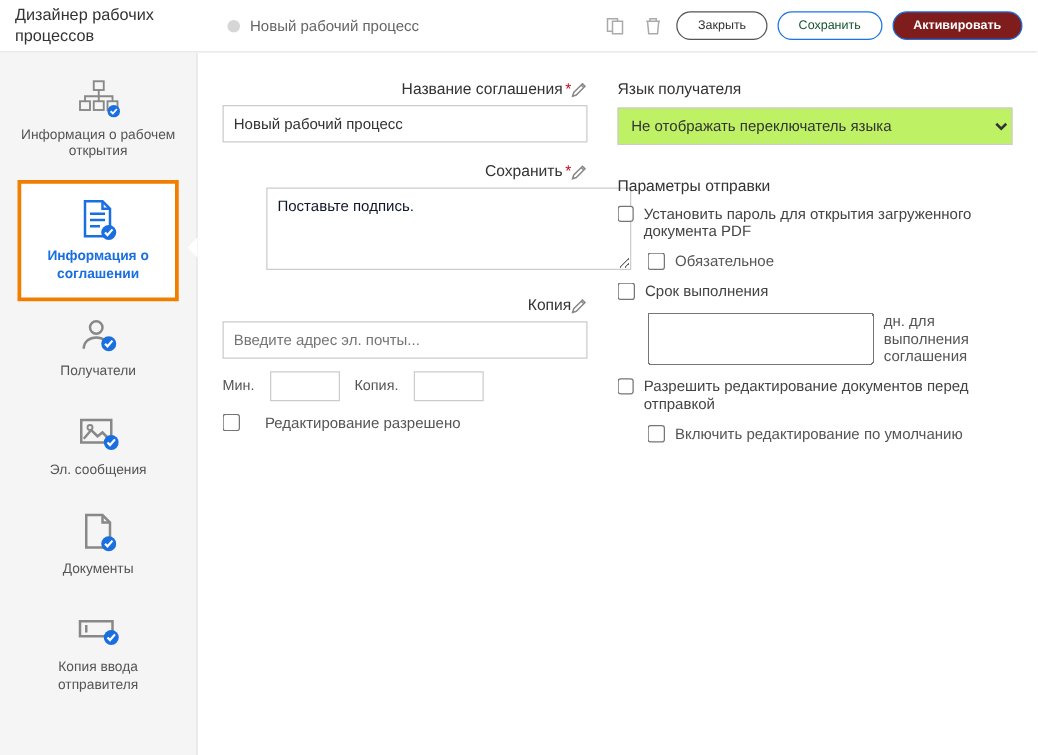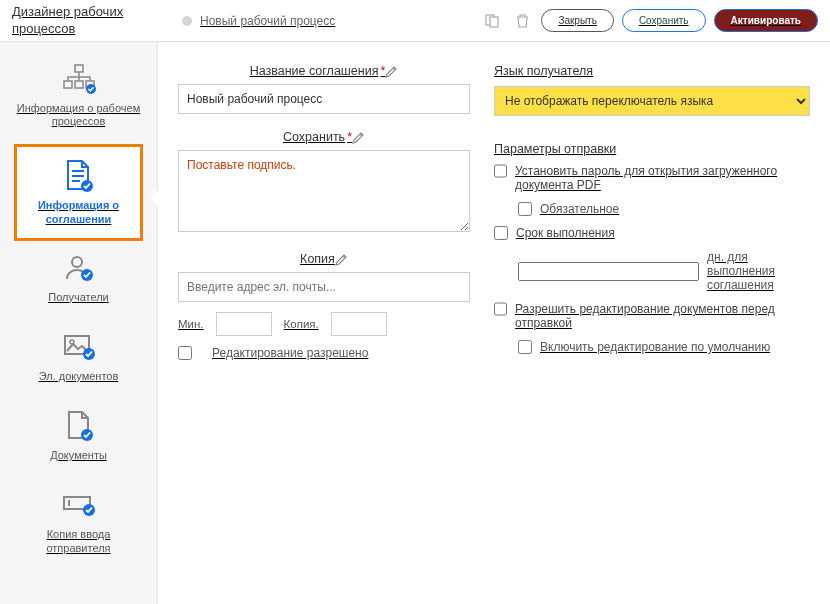--- a/index.html
+++ b/index.html
@@ -1,17 +1,17 @@
 <!DOCTYPE html>
 <html><head>
 <meta charset="utf-8">
 <style>
   * { box-sizing: border-box; margin: 0; padding: 0; font-family: Arial, Helvetica, sans-serif; }
   body { width: 830px; height: 604px; background: #fff; overflow: hidden; }
-  .app { display: flex; flex-direction: column; height: 100%; text-decoration: underline; }
+  .app { display: flex; flex-direction: column; height: 100%; }
 
   
   .header { display: flex; align-items: center; height: 42px; border-bottom: 1px solid #e3e3e3; padding: 0 12px 0 0; }
   .header-title { width: 158px; padding: 4px 12px; font-size: 13px; color: #333; line-height: 1.25; }
   .header-center { display: flex; align-items: center; gap: 8px; flex: 1; padding-left: 24px; }
   .status-dot { width: 10px; height: 10px; border-radius: 50%; background: #d6d6d6; display: inline-block; }
   .header-wf-name { font-size: 12px; color: #666; }
   .header-actions { display: flex; align-items: center; gap: 8px; }
   .icon-btn { width: 22px; height: 22px; display: flex; align-items: center; justify-content: center; color: #999; cursor: pointer; }
   .btn { border-radius: 16px; font-size: 10px; padding: 5px 16px; cursor: pointer; background: #fff; border: 1px solid #555; color: #333; }
@@ -32,37 +32,37 @@
   .nav-item.active { border: 3px solid #f07e00; background: #fff; margin: 0 14px; padding: 12px 4px; }
   .nav-item.active .nav-label { color: #1a6fe0; font-weight: bold; }
   .nav-item:not(.active) { margin: 0 8px 6px; }
 
   
   .main { flex: 1; padding: 22px 20px; display: flex; gap: 24px; overflow: auto; }
   .col-left { width: 292px; }
   .col-right { flex: 1; }
 
   .field { margin-bottom: 16px; }
-  .field-label-row { display: flex; align-items: center; justify-content: center; margin-bottom: 6px; }
+  .field-label-row { display: flex; align-items: center; justify-content: flex-end; margin-bottom: 6px; }
   .field-label { font-size: 12.5px; color: #333; }
   .req { color: #d0021b; margin-left: 2px; }
   .edit-icon { color: #888; cursor: pointer; }
   .text-input { width: 100%; border: 1px solid #ccc; font-size: 12px; padding: 7px 8px; color: #333; }
-  .textarea { width: 100%; border: 1px solid #ccc; font-size: 12px; padding: 7px 8px; color: #c2410c; height: 82px; resize: vertical; }
+  .textarea { width: 100%; border: 1px solid #ccc; font-size: 12px; padding: 7px 8px; color: #0f172a; height: 66px; resize: vertical; margin-left: 35px; }
   .row-minmax { display: flex; align-items: center; gap: 12px; margin-top: 10px; }
   .mini-label { font-size: 11.5px; color: #555; }
   .mini-input { width: 56px; border: 1px solid #ccc; padding: 4px; font-size: 12px; }
   .chk-row { display: flex; align-items: flex-end; gap: 20px; margin-top: 10px; font-size: 12px; color: #555; }
   input[type=checkbox] { width: 14px; height: 14px; accent-color: #1a6fe0; }
 
   .section-title { font-size: 12.5px; color: #333; margin-bottom: 8px; }
-  .select { width: 100%; border: 1px solid #ccc; font-size: 12px; padding: 6px 6px; color: #333; background: #fde047; }
+  .select { width: 100%; border: 1px solid #ccc; font-size: 12px; padding: 6px 6px; color: #333; background: #bef264; }
   .right-section { margin-top: 26px; }
   .opt-row { display: flex; align-items: flex-start; gap: 8px; font-size: 12px; color: #444; margin-bottom: 10px; }
-  .sub { margin-left: 24px; display: flex; align-items: center; gap: 8px; font-size: 12px; color: #555; margin-bottom: 10px; }
+  .sub { margin-left: 24px; display: flex; gap: 8px; font-size: 12px; color: #555; margin-bottom: 10px; }
 
   svg { display: block; }
 </style>
 </head>
 <body>
 
 <div class="app">
   <div class="header">
     <div class="header-title">Дизайнер рабочих процессов</div>
     <div class="header-center">
@@ -95,21 +95,21 @@
           <svg width="36" height="30" viewBox="0 0 36 30">
             <rect x="14" y="1" width="8" height="7" fill="none" stroke="#888" stroke-width="1.5"></rect>
             <rect x="3" y="17" width="8" height="7" fill="none" stroke="#888" stroke-width="1.5"></rect>
             <rect x="14" y="17" width="8" height="7" fill="none" stroke="#888" stroke-width="1.5"></rect>
             <rect x="25" y="17" width="8" height="7" fill="none" stroke="#888" stroke-width="1.5"></rect>
             <path d="M18 8v5 M7 17v-4h22v4 M18 13v4" fill="none" stroke="#888" stroke-width="1.5"></path>
             <circle cx="30" cy="25" r="5" fill="#1a6fe0"></circle>
               <path d="M27.5 25l1.8 1.8 3.2-3.6" stroke="#fff" stroke-width="1.5" fill="none"></path>
           </svg>
         </span>
-        <span class="nav-label">Информация о рабочем процессов</span>
+        <span class="nav-label">Информация о рабочем открытия</span>
       </div>
 
       <div class="nav-item active">
         <span class="icon-wrap">
           <svg width="30" height="34" viewBox="0 0 30 34">
             <path d="M4 2h14l6 6v22H4z" fill="none" stroke="#1a6fe0" stroke-width="2"></path>
             <path d="M18 2v6h6" fill="none" stroke="#1a6fe0" stroke-width="2"></path>
             <line x1="8" y1="12" x2="20" y2="12" stroke="#1a6fe0" stroke-width="2"></line>
             <line x1="8" y1="17" x2="20" y2="17" stroke="#1a6fe0" stroke-width="2"></line>
             <line x1="8" y1="22" x2="16" y2="22" stroke="#1a6fe0" stroke-width="2"></line>
@@ -135,21 +135,21 @@
       <div class="nav-item">
         <span class="icon-wrap">
           <svg width="32" height="28" viewBox="0 0 32 28">
             <rect x="2" y="3" width="24" height="18" fill="none" stroke="#888" stroke-width="2"></rect>
             <path d="M4 18l6-7 5 5 4-3 5 5" fill="none" stroke="#888" stroke-width="2"></path>
             <circle cx="9" cy="9" r="2" fill="none" stroke="#888" stroke-width="1.5"></circle>
             <circle cx="26" cy="21" r="6" fill="#1a6fe0"></circle>
               <path d="M23 21l2 2 4-4.5" stroke="#fff" stroke-width="1.8" fill="none"></path>
           </svg>
         </span>
-        <span class="nav-label">Эл. документов</span>
+        <span class="nav-label">Эл. сообщения</span>
       </div>
 
       <div class="nav-item">
         <span class="icon-wrap">
           <svg width="28" height="32" viewBox="0 0 28 32">
             <path d="M4 2h13l6 6v20H4z" fill="none" stroke="#888" stroke-width="2"></path>
             <path d="M17 2v6h6" fill="none" stroke="#888" stroke-width="2"></path>
             <circle cx="22" cy="25" r="6" fill="#1a6fe0"></circle>
               <path d="M19 25l2 2 4-4.5" stroke="#fff" stroke-width="1.8" fill="none"></path>
           </svg>

